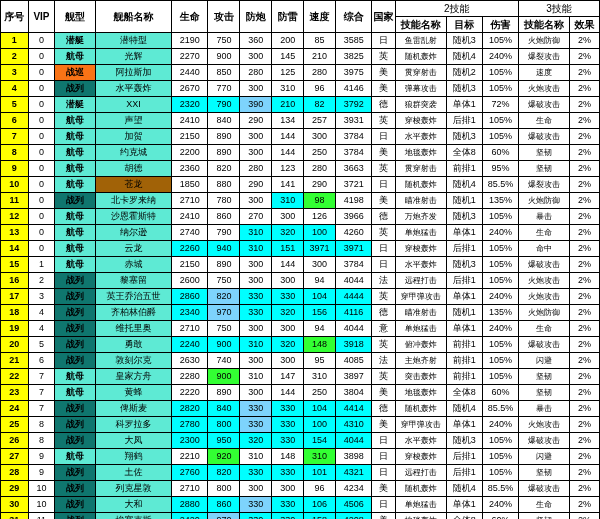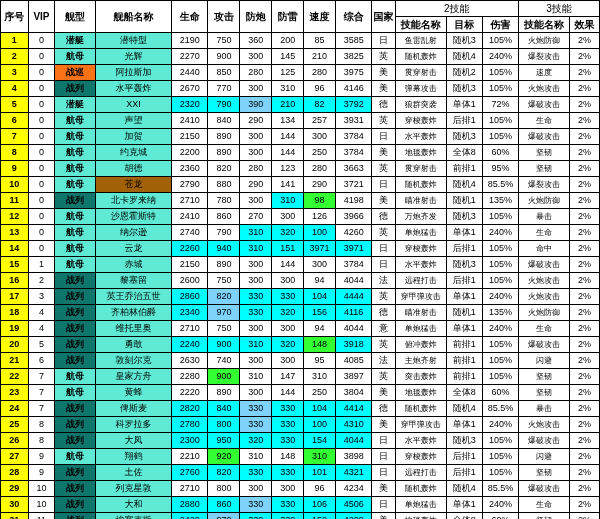--- a/index.html
+++ b/index.html
@@ -249,21 +249,21 @@
           <td class="white">前排1</td>
           <td class="white">95%</td>
           <td class="white small">坚韧</td>
           <td class="white">2%</td>
         </tr>
         <tr>
           <td class="yellow bold">10</td>
           <td class="white">0</td>
           <td class="cyan bold">航母</td>
           <td class="gray nm">苍龙</td>
-          <td class="white">2790</td>
+          <td class="white">1850</td>
           <td class="white">880</td>
           <td class="white">290</td>
           <td class="white">141</td>
           <td class="white">290</td>
           <td class="white">3721</td>
           <td class="white">日</td>
           <td class="white small">随机轰炸</td>
           <td class="white">随机4</td>
           <td class="white">85.5%</td>
           <td class="white small">爆裂攻击</td>

